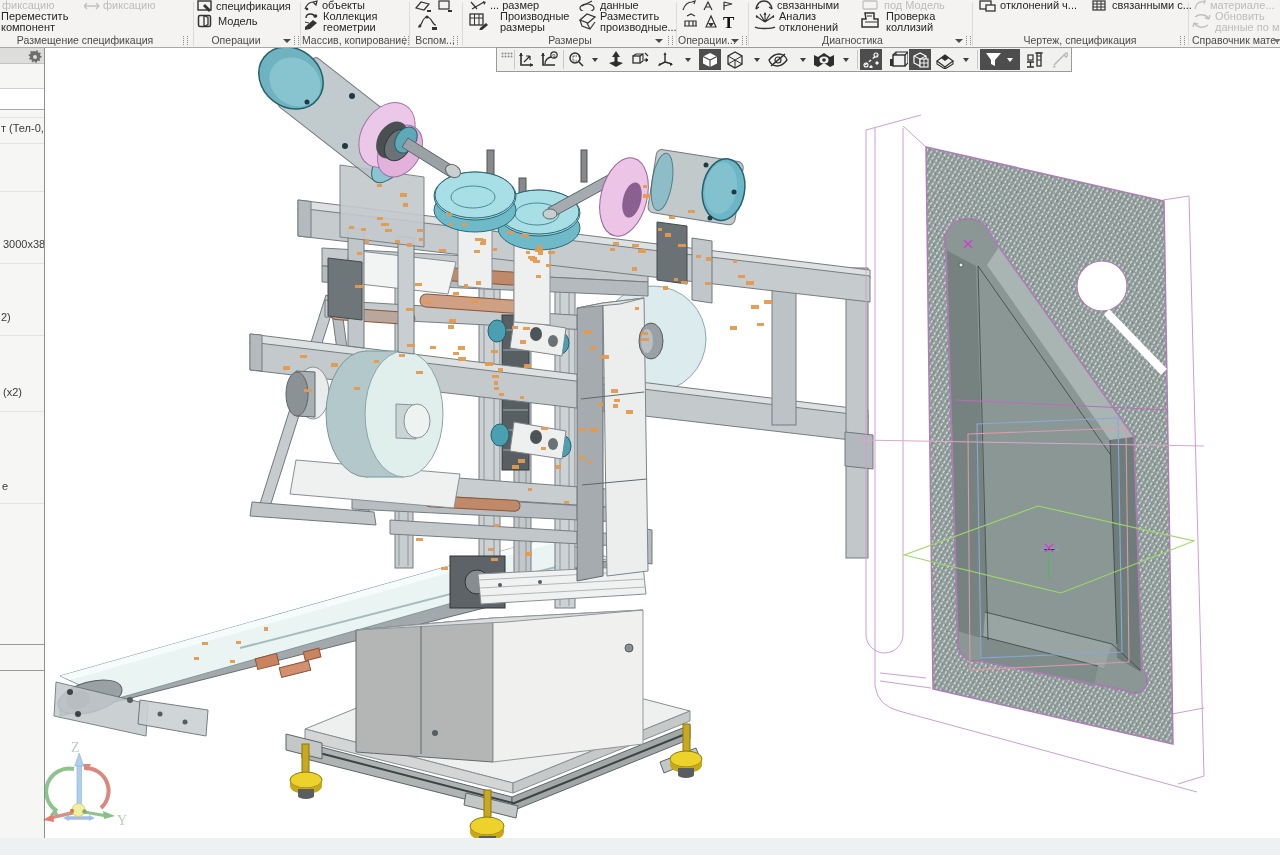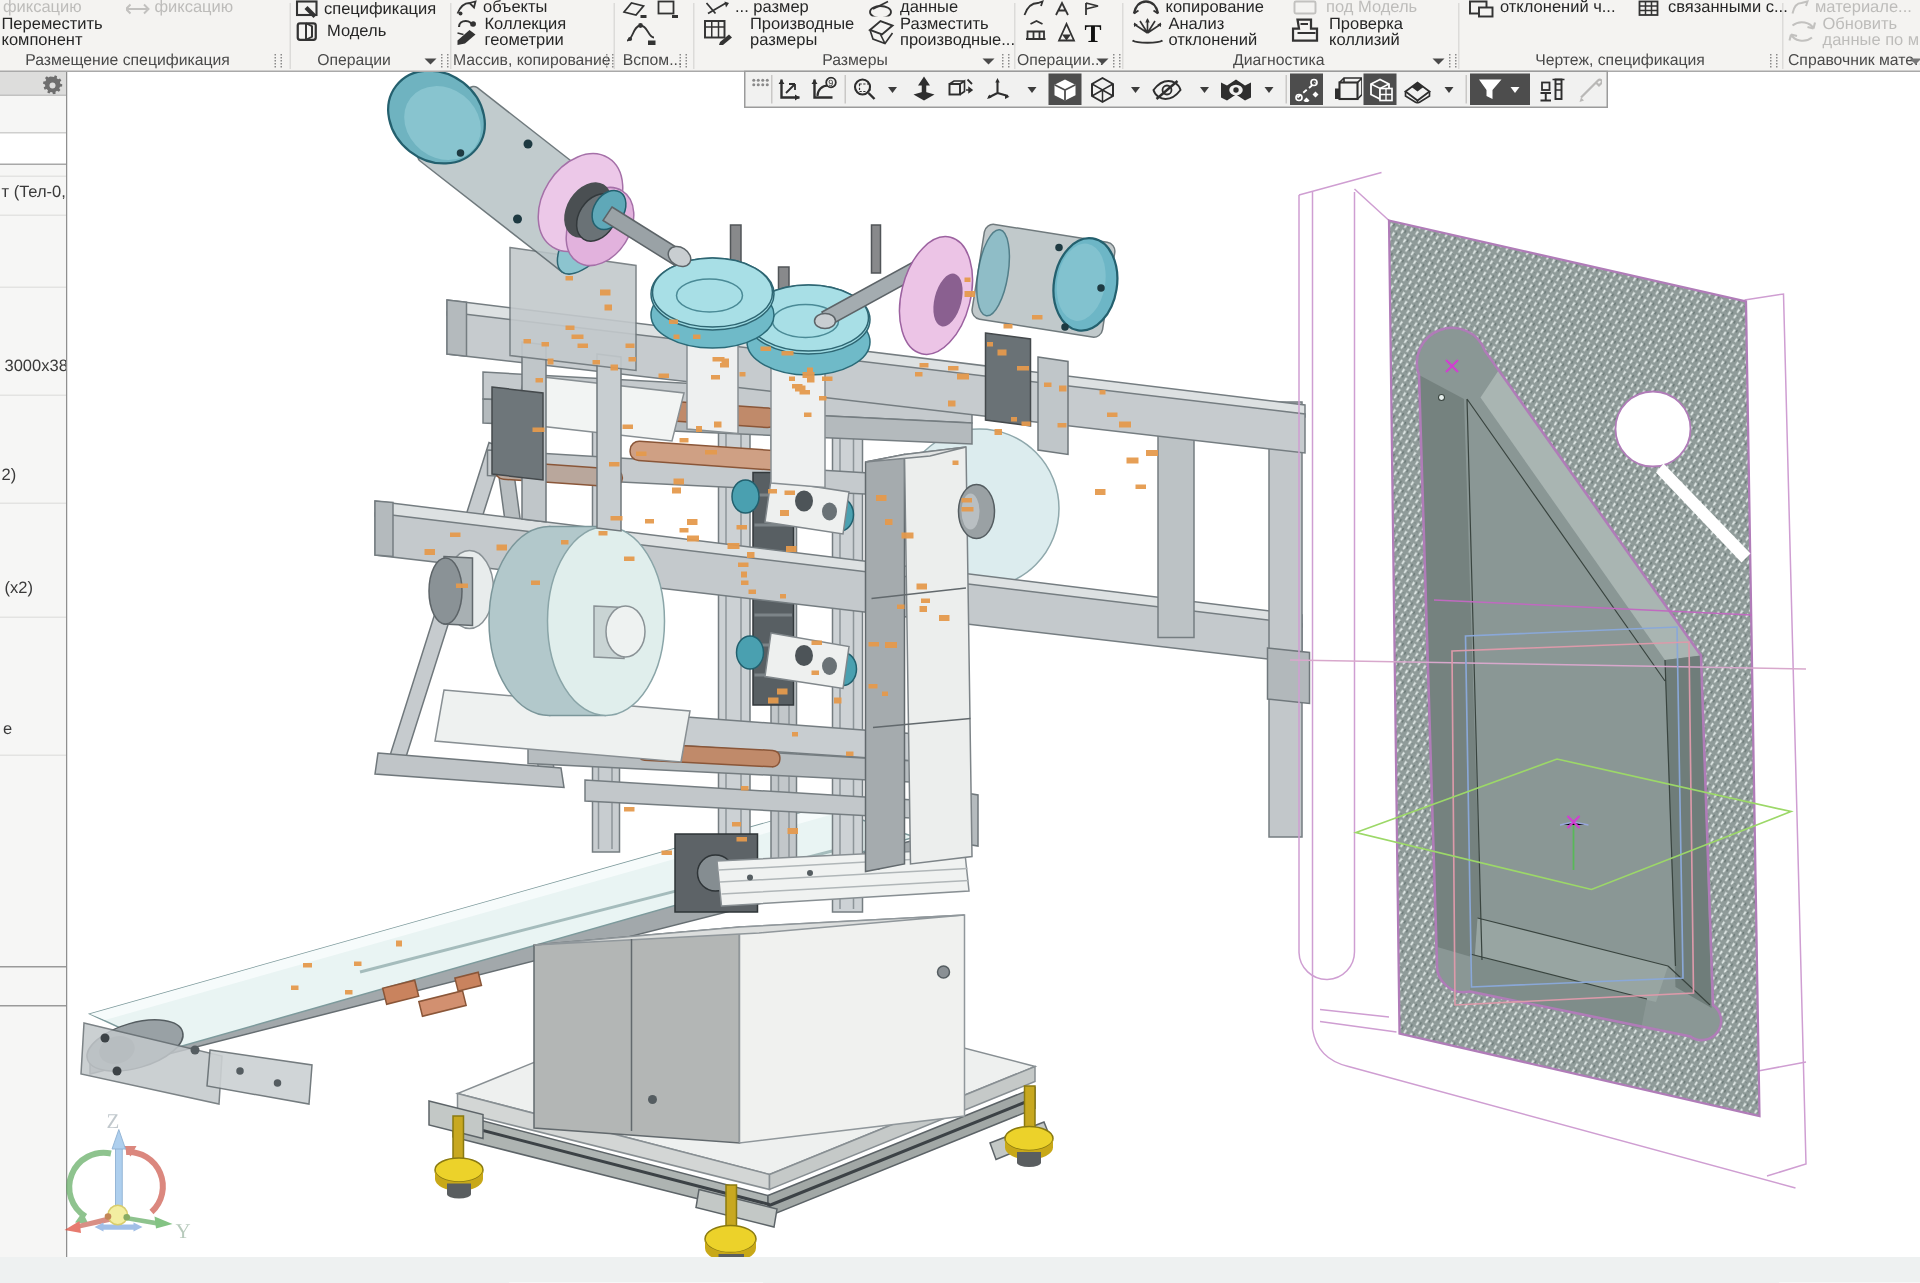--- a/index.html
+++ b/index.html
@@ -531,21 +531,21 @@
       <text x="41" y="15" font-size="17" font-family="Liberation Serif,serif" fill="#111" font-weight="bold">T</text>
     </svg>
   <div class="glabel" style="left:678px;width:50px">Операции...</div>
   <div class="dd" style="left:731px;top:39px"></div>
   <div class="grip" style="left:742px"></div>
 
   <svg class="abs" style="left:754px;top:0px" width="20" height="10">
       <path d="M2 9c1-5 4-8 8-8s7 3 8 8" stroke="#333" fill="none" stroke-width="1.6"></path>
       <path d="M2 9l3-2M18 9l-3-2" stroke="#333" stroke-width="1.2"></path>
     </svg>
-  <div class="rtxt" style="left:777px;top:0px">копирование</div>
+  <div class="rtxt" style="left:777px;top:0px">связанными</div>
   <svg class="abs" style="left:753px;top:11px" width="24" height="19">
       <path d="M12 2v9M12 11l-9-6M12 11l9-6M12 11l-5-8M12 11l5-8" stroke="#333" fill="none" stroke-width="1.1"></path>
       <path d="M12 1l-1.5 3h3zM3 4l0 3 2.5-1.5zM21 4l0 3-2.5-1.5z" fill="#333"></path>
       <path d="M2 16c3 2 17 2 20 0" stroke="#333" fill="none" stroke-width="1.4"></path>
     </svg>
   <div class="rtxt" style="left:779px;top:11px">Анализ<br>отклонений</div>
   <svg class="abs" style="left:862px;top:0px" width="18" height="10">
       <rect x="1" y="1" width="14" height="8" rx="1" fill="none" stroke="#c2c1bf" stroke-width="1.3"></rect>
     </svg>
   <div class="rtxt rgray" style="left:884px;top:0px">под Модель</div>

